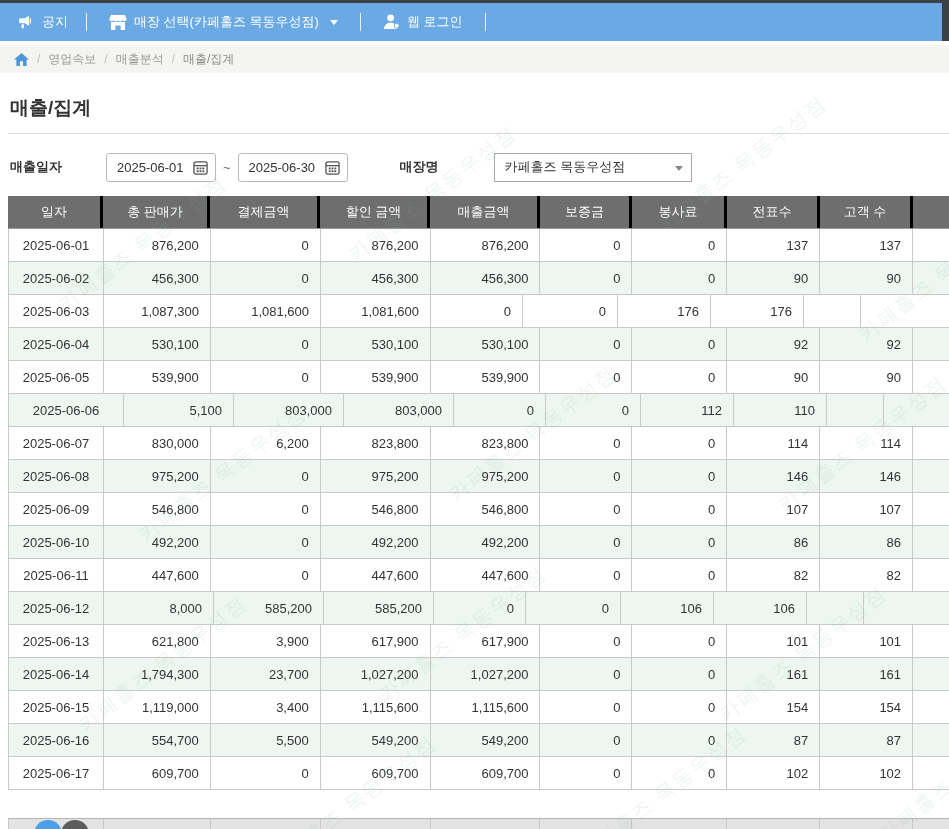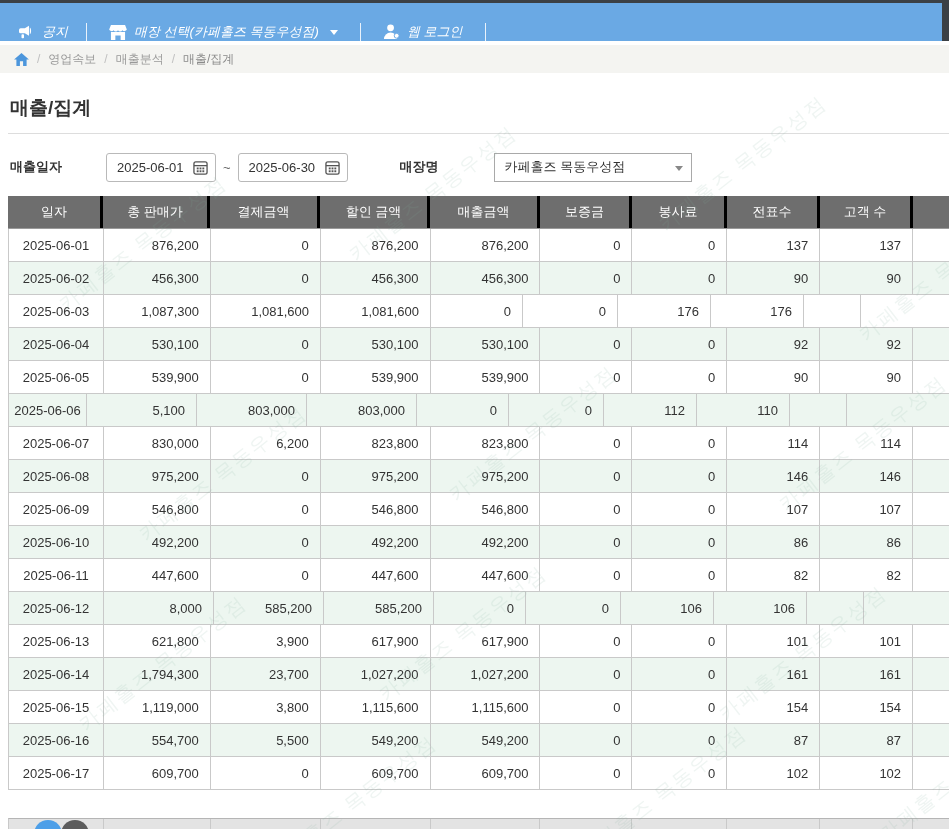--- a/index.html
+++ b/index.html
@@ -2,21 +2,21 @@
 <html><head>
 <meta charset="utf-8">
 <style>
   * { margin:0; padding:0; box-sizing:border-box; }
   html,body { width:949px; height:829px; overflow:hidden; background:#fff;
               font-family:"Liberation Sans","DejaVu Sans",sans-serif; }
   .app { position:relative; width:949px; height:829px; overflow:hidden; background:#fff; }
 
   
   .top-dark-strip { height:3px; background:#3b4045; }
-  .topbar { position:relative; height:38px; background:#6aa9e4; display:flex; align-items:flex-end;font-style:italic; }
+  .topbar { position:relative; height:38px; background:#6aa9e4; display:flex; align-items:center; }
   .topbar-btn { display:flex; align-items:center; gap:7px; padding:0 22px; color:#fff;
                 font-size:13px; cursor:pointer; border-right:1px solid rgba(255,255,255,.85); }
   .topbar-btn:first-child { padding:0 18px; }
   .topbar-btn .ticon { display:flex; align-items:center; }
   .topbar-right-dark { position:absolute; right:0; top:0; bottom:0; width:7px; background:#3b4045; }
   .caret-down { display:inline-block; width:0; height:0; border-left:4px solid transparent;
                 border-right:4px solid transparent; border-top:5px solid #fff; margin-left:4px; }
 
   
   .breadcrumb { margin-top:4px; height:28px; background:#f4f4f1; display:flex; align-items:center;
@@ -242,21 +242,21 @@
             <div class="td r" style="width: 110px;">0</div>
             <div class="td r" style="width: 110px;">539,900</div>
             <div class="td r" style="width: 110px;">539,900</div>
             <div class="td r" style="width: 92px;">0</div>
             <div class="td r" style="width: 95px;">0</div>
             <div class="td r" style="width: 93px;">90</div>
             <div class="td r" style="width: 93px;">90</div>
             <div class="td" style="width: 57px;"></div>
           </div>
           <div class="tr row-even">
-            <div class="td c" style="width: 78px;">2025-06-06</div>
+            <div class="td c" style="width: 115px;">2025-06-06</div>
             <div class="td r" style="width: 110px;">5,100</div>
             <div class="td r" style="width: 110px;">803,000</div>
             <div class="td r" style="width: 110px;">803,000</div>
             <div class="td r" style="width: 92px;">0</div>
             <div class="td r" style="width: 95px;">0</div>
             <div class="td r" style="width: 93px;">112</div>
             <div class="td r" style="width: 93px;">110</div>
             <div class="td" style="width: 57px;"></div>
           </div>
           <div class="tr row-odd">
@@ -350,21 +350,21 @@
             <div class="td r" style="width: 110px;">1,027,200</div>
             <div class="td r" style="width: 92px;">0</div>
             <div class="td r" style="width: 95px;">0</div>
             <div class="td r" style="width: 93px;">161</div>
             <div class="td r" style="width: 93px;">161</div>
             <div class="td" style="width: 57px;"></div>
           </div>
           <div class="tr row-odd">
             <div class="td c" style="width: 95px;">2025-06-15</div>
             <div class="td r" style="width: 107px;">1,119,000</div>
-            <div class="td r" style="width: 110px;">3,800</div>
+            <div class="td r" style="width: 110px;">3,400</div>
             <div class="td r" style="width: 110px;">1,115,600</div>
             <div class="td r" style="width: 110px;">1,115,600</div>
             <div class="td r" style="width: 92px;">0</div>
             <div class="td r" style="width: 95px;">0</div>
             <div class="td r" style="width: 93px;">154</div>
             <div class="td r" style="width: 93px;">154</div>
             <div class="td" style="width: 57px;"></div>
           </div>
           <div class="tr row-even">
             <div class="td c" style="width: 95px;">2025-06-16</div>

